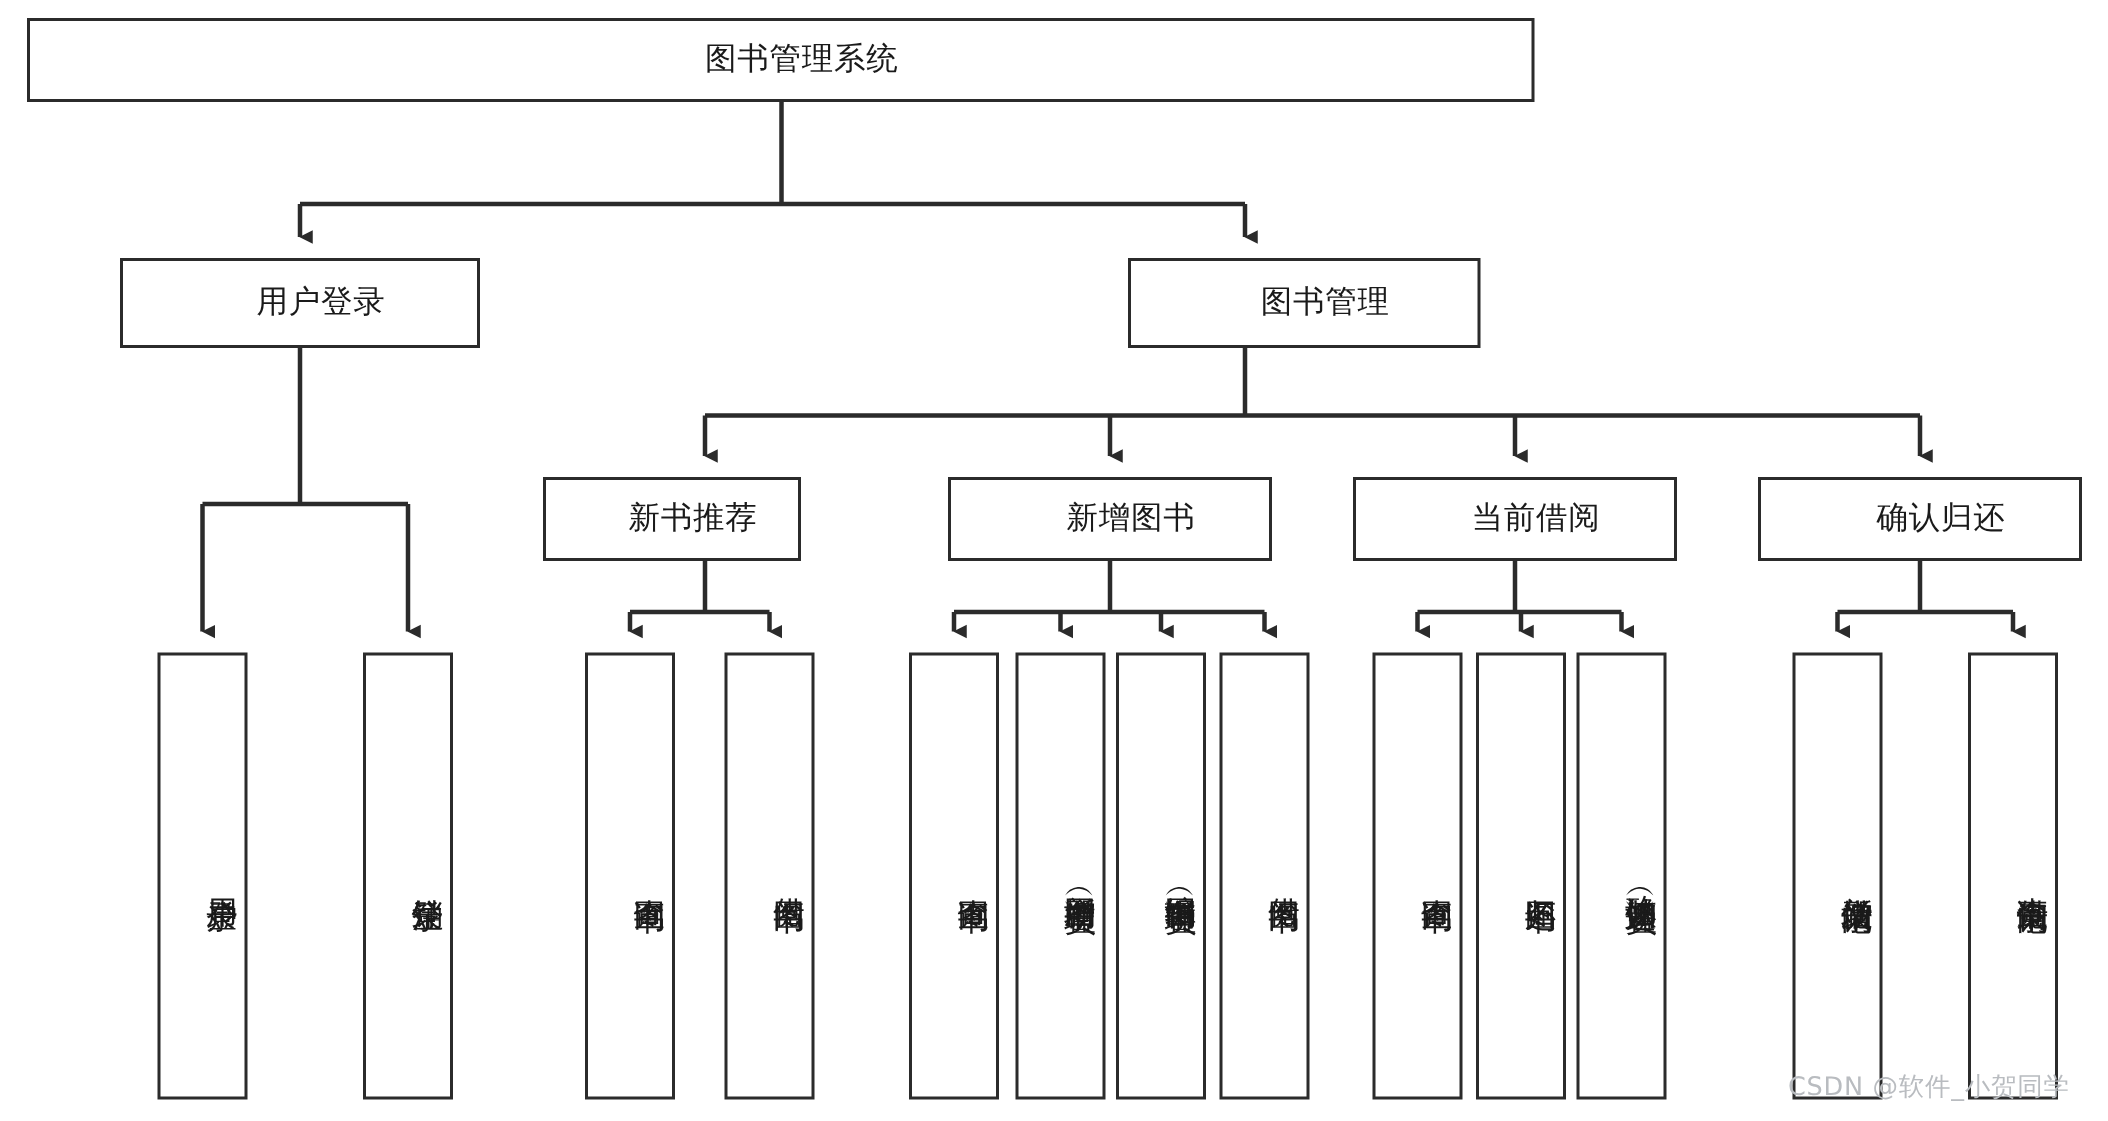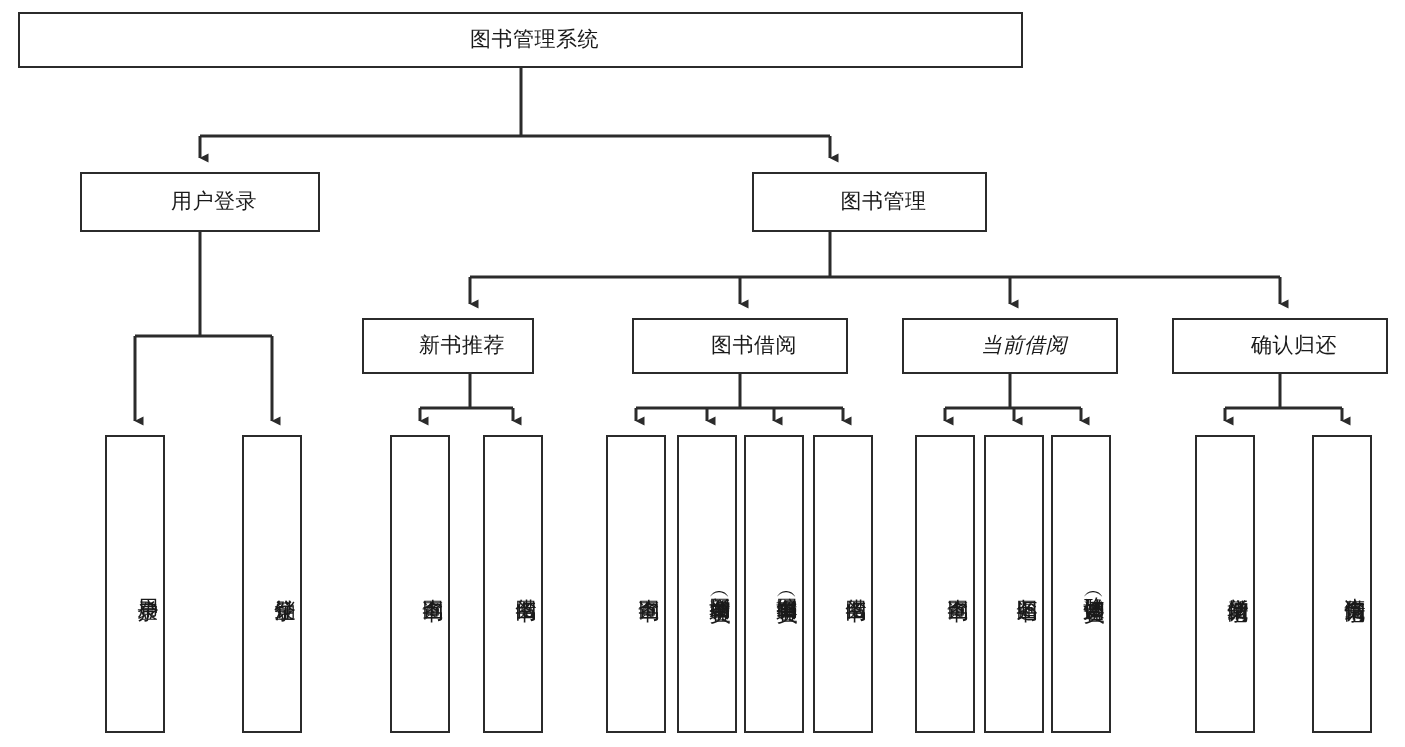--- a/index.html
+++ b/index.html
@@ -104,32 +104,33 @@
 
   <div class="node horiz" style="left: 18px; top: 12px; width: 1005px; height: 56px;">图书管理系统</div>
 
   <div class="node horiz" style="left: 80px; top: 172px; width: 240px; height: 60px;">用户登录</div>
   <div class="node horiz" style="left: 712px; top: 172px; width: 235px; height: 60px; margin-left: 40px;">图书管理</div>
 
   <div class="node vert" style="left: 105px; top: 435px; width: 60px; height: 298px;">用户登录</div>
   <div class="node vert" style="left: 242px; top: 435px; width: 60px; height: 298px;">注销登录</div>
 
   <div class="node horiz" style="left: 362px; top: 318px; width: 172px; height: 56px;">新书推荐</div>
-  <div class="node horiz" style="left: 632px; top: 318px; width: 216px; height: 56px;">图书借阅</div>
-  <div class="node horiz" style="left: 902px; top: 318px; width: 216px; height: 56px; font-style: italic;">当前借阅</div>
+  <div class="node horiz" style="left: 632px; top: 318px; width: 216px; height: 56px;">新增图书</div>
+  <div class="node horiz" style="left: 902px; top: 318px; width: 216px; height: 56px;">当前借阅</div>
   <div class="node horiz" style="left: 1172px; top: 318px; width: 216px; height: 56px;">确认归还</div>
 
   <div class="node vert" style="left: 390px; top: 435px; width: 60px; height: 298px;">查询图书</div>
   <div class="node vert" style="left: 483px; top: 435px; width: 60px; height: 298px;">借阅图书</div>
 
   <div class="node vert" style="left: 606px; top: 435px; width: 60px; height: 298px;">查询图书</div>
   <div class="node vert" style="left: 677px; top: 435px; width: 60px; height: 298px;">新增图书（管理员）</div>
   <div class="node vert" style="left: 744px; top: 435px; width: 60px; height: 298px;">编辑图书（管理员）</div>
   <div class="node vert" style="left: 813px; top: 435px; width: 60px; height: 298px;">借阅图书</div>
 
   <div class="node vert" style="left: 915px; top: 435px; width: 60px; height: 298px;">查询图书</div>
   <div class="node vert" style="left: 984px; top: 435px; width: 60px; height: 298px;">归还图书</div>
   <div class="node vert" style="left: 1051px; top: 435px; width: 60px; height: 298px;">确认归还（管理员）</div>
 
   <div class="node vert" style="left: 1195px; top: 435px; width: 60px; height: 298px;">新增借阅记录</div>
   <div class="node vert" style="left: 1312px; top: 435px; width: 60px; height: 298px;">查询借阅记录</div>
 
+  <div id="watermark">CSDN @软件_小贺同学</div>
 </div>
 
 </body></html>

